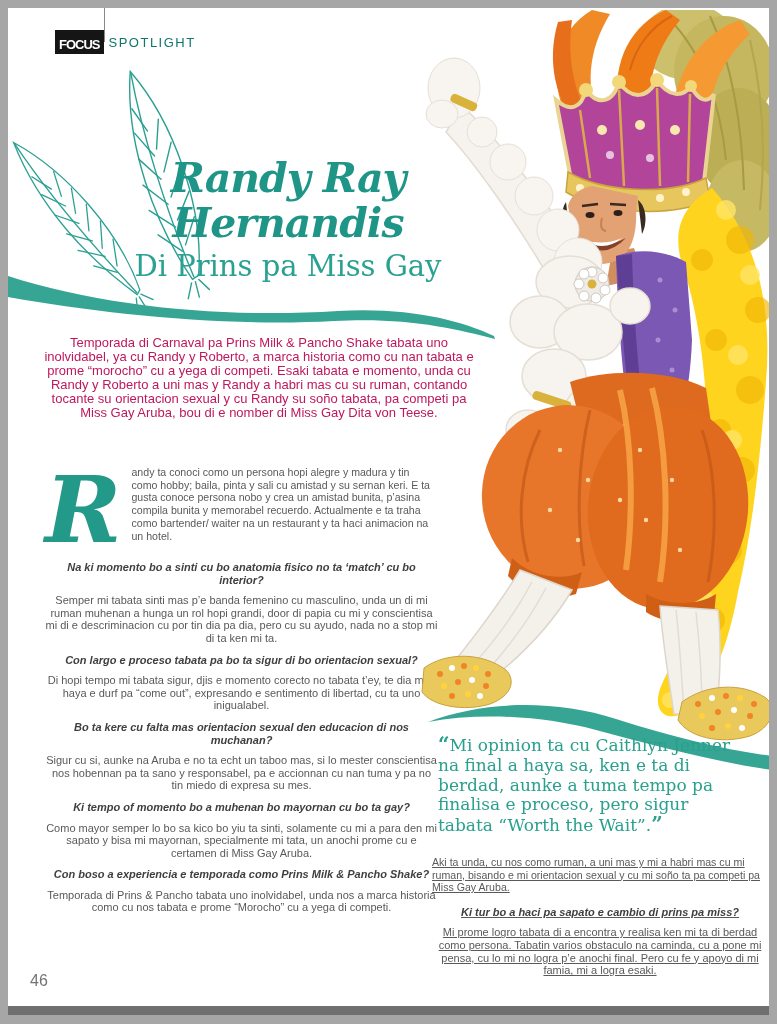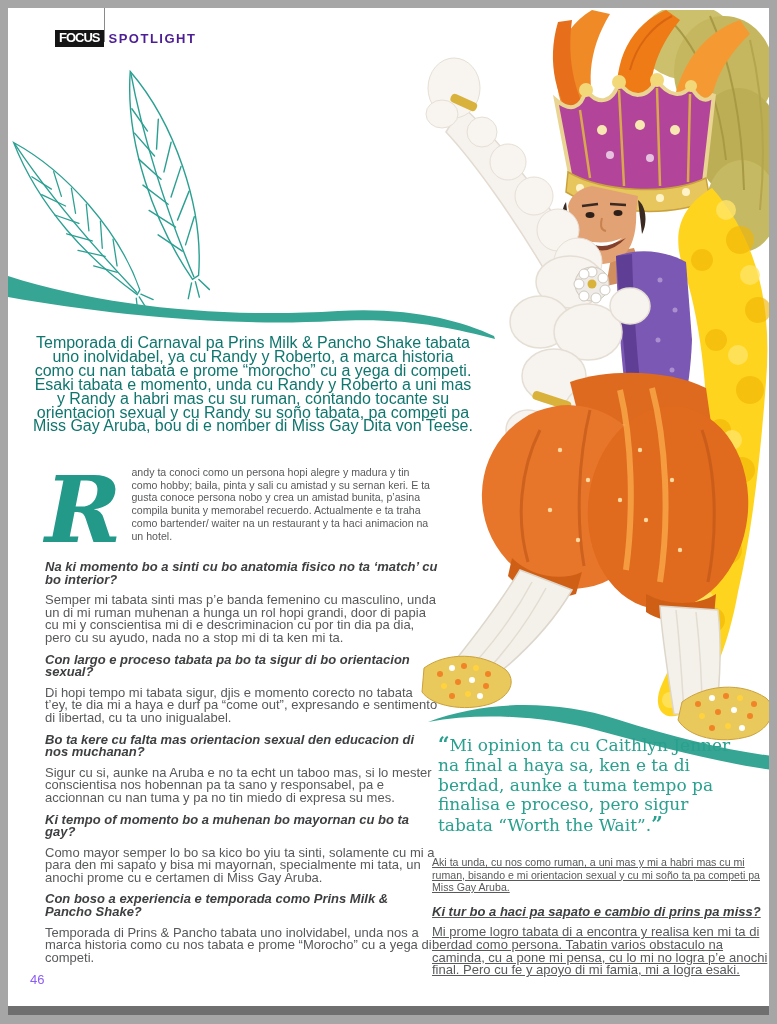--- a/index.html
+++ b/index.html
@@ -15,68 +15,68 @@
   }
   .bottom-shadow{
     position:absolute;left:8px;top:1006px;width:761px;height:9px;
     background:#6f6f6f;
   }
   
   .vline{position:absolute;left:96px;top:0;width:1px;height:34px;background:#8a8a8a;}
   .masthead{position:absolute;left:47px;top:22px;display:flex;align-items:center;}
   .logo-box{
     background:#151515;color:#fff;font-weight:bold;font-size:13px;
-    letter-spacing:-1px;padding:1px 4px 2px 4px;line-height:14px;
+    letter-spacing:-1px;padding:8px 4px 2px 4px;line-height:14px;
     font-family:"Liberation Sans",sans-serif;
   }
   .section-label{
-    color:#4c1d95;font-size:13px;letter-spacing:1.5px;margin-left:5px;font-weight:bold;
+    color:#0f766e;font-size:13px;letter-spacing:1.5px;margin-left:5px;font-weight:normal;
   }
   
   .feathers{position:absolute;left:2px;top:42px;}
   
   .title-block{position:absolute;left:110px;top:148px;width:340px;text-align:center;}
   .title-line{
     font-family:"DejaVu Serif",serif;font-style:italic;font-weight:bold;
     color:#1f9587;font-size:41px;line-height:45px;letter-spacing:-1px;
   }
   .subtitle{
     font-family:"DejaVu Serif",serif;color:#2aa191;font-size:29px;line-height:34px;
     letter-spacing:0px;margin-top:3px;font-weight:normal;
   }
   .swoosh1{position:absolute;left:0;top:262px;}
   
   .intro{
-    position:absolute;left:24px;top:328px;width:442px;text-align:center;
-    color:#0f766e;font-size:16px;line-height:13.9px;
+    position:absolute;left:30px;top:328px;width:442px;text-align:center;
+    color:#be185d;font-size:13px;line-height:13.9px;
   }
   
   .left-col{position:absolute;left:37px;top:458px;width:393px;color:#58595b;}
   .lead{font-size:10.6px;line-height:12.7px;}
   .dropcap{
     float:left;font-family:"DejaVu Serif",serif;font-style:italic;font-weight:bold;
     color:#23998a;font-size:92px;line-height:80px;margin:4px 10px 0 0;
   }
-  .qa{margin-top:9px;font-size:13px;line-height:12.6px;}
+  .qa{margin-top:9px;font-size:11px;line-height:12.6px;text-align:center;}
   .q{font-weight:bold;font-style:italic;color:#3e3f41;}
   .a{color:#58595b;margin-top:8px;}
   
   .photo{position:absolute;left:412px;top:2px;width:357px;height:735px;}
   
   .swoosh2{position:absolute;left:408px;top:684px;}
   .pull-quote{
     position:absolute;left:430px;top:727px;width:300px;
     font-family:"DejaVu Serif",serif;color:#2aa08e;
     font-size:17px;line-height:19.8px;
   }
   .quote-mark{font-weight:bold;font-size:20px;}
   
   .right-col{position:absolute;left:424px;top:840px;width:336px;font-size:10.6px;line-height:12.6px;color:#58595b;text-decoration:underline;}
   .right-col .qa{margin-top:12px;}
-  .page-number{position:absolute;left:22px;top:964px;font-size:13px;color:#8b5cf6;}
+  .page-number{position:absolute;left:22px;top:964px;font-size:16px;color:#737373;}
 </style>
 </head>
 <body>
 
 <div class="page">
 
   <div class="vline"></div>
 
   <div class="masthead">
     <span class="logo-box">FOCUS</span>
@@ -95,20 +95,25 @@
       <g transform="translate(92,10) rotate(-18 55 110)" stroke-width="1.4">
         <path d="M55,225 C36,160 33,75 60,8 C86,70 88,160 62,223 Z"></path>
         <path d="M57,223 C51,150 52,70 60,10"></path>
         <path d="M54,195 L36,172 M55,170 L35,146 M55,146 L37,120 M56,120 L41,94 M57,96 L45,68 M58,70 L50,44"></path>
         <path d="M59,190 L76,166 M59,164 L79,140 M60,140 L79,114 M61,114 L77,88 M61,90 L72,62"></path>
         <path d="M53,228 L45,242 M57,228 L56,244 M61,227 L68,240"></path>
       </g>
     </g>
   </svg>
 
+  <div class="title-block">
+    <div class="title-line">Randy Ray</div>
+    <div class="title-line">Hernandis</div>
+    <div class="subtitle">Di Prins pa Miss Gay</div>
+  </div>
 
   <svg class="swoosh1" width="488" height="80" viewBox="0 0 488 80">
     <path d="M0,6 C100,38 220,48 330,41 C400,37 452,50 486,66 L487,69 C446,58 396,47 326,51 C218,57 96,44 0,27 Z" fill="#36a593"></path>
   </svg>
 
   <div class="intro">Temporada di Carnaval pa Prins Milk &amp; Pancho Shake tabata uno inolvidabel, ya cu Randy y Roberto, a marca historia como cu nan tabata e prome “morocho” cu a yega di competi. Esaki tabata e momento, unda cu Randy y Roberto a uni mas y Randy a habri mas cu su ruman, contando tocante su orientacion sexual y cu Randy su soño tabata, pa competi pa Miss Gay Aruba, bou di e nomber di Miss Gay Dita von Teese.</div>
 
   <div class="left-col">
     <div class="lead">
       <span class="dropcap">R</span><span>andy ta conoci como un persona hopi alegre y madura y tin como hobby; baila, pinta y sali cu amistad y su sernan keri. E ta gusta conoce persona nobo y crea un amistad bunita, p’asina compila bunita y memorabel recuerdo. Actualmente e ta traha como bartender/ waiter na un restaurant y ta haci animacion na un hotel.</span>

